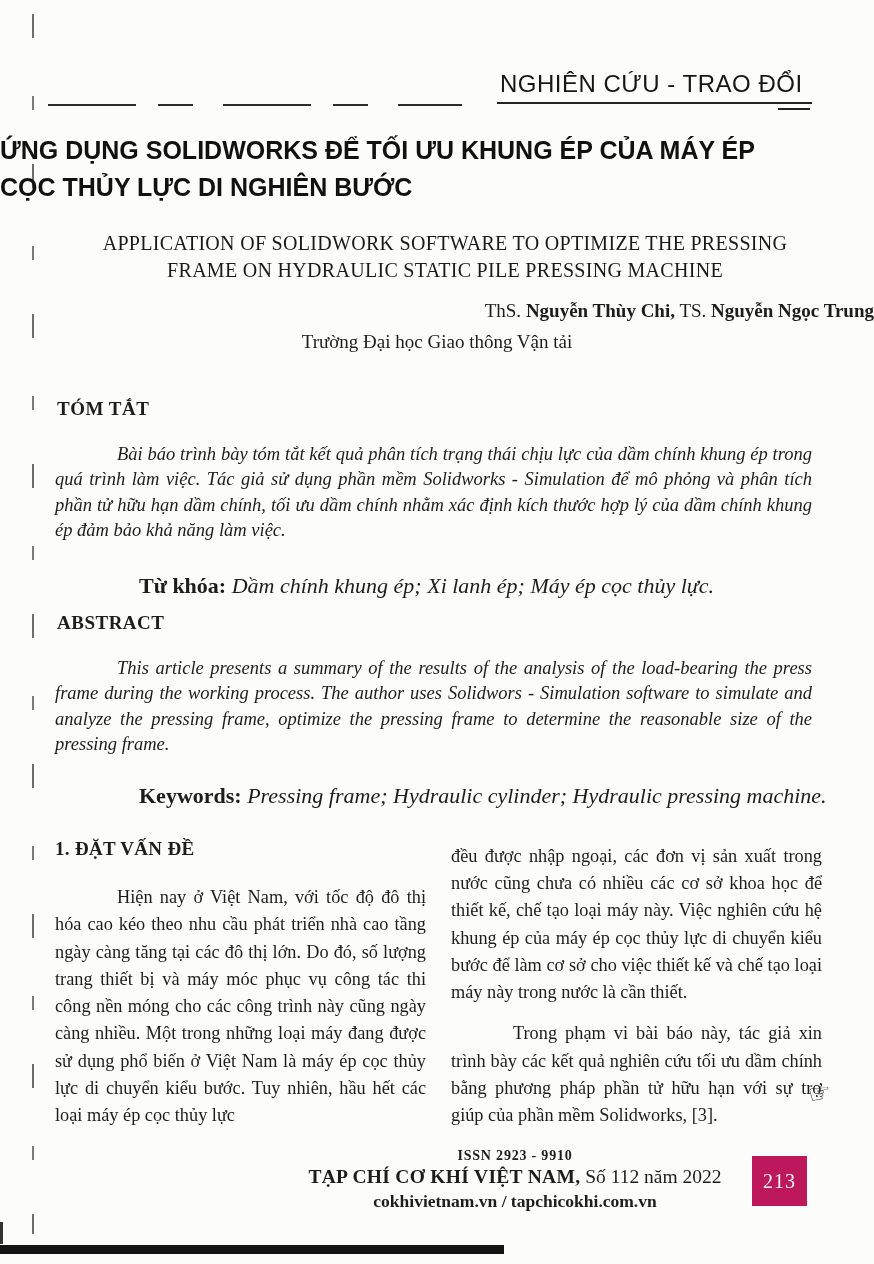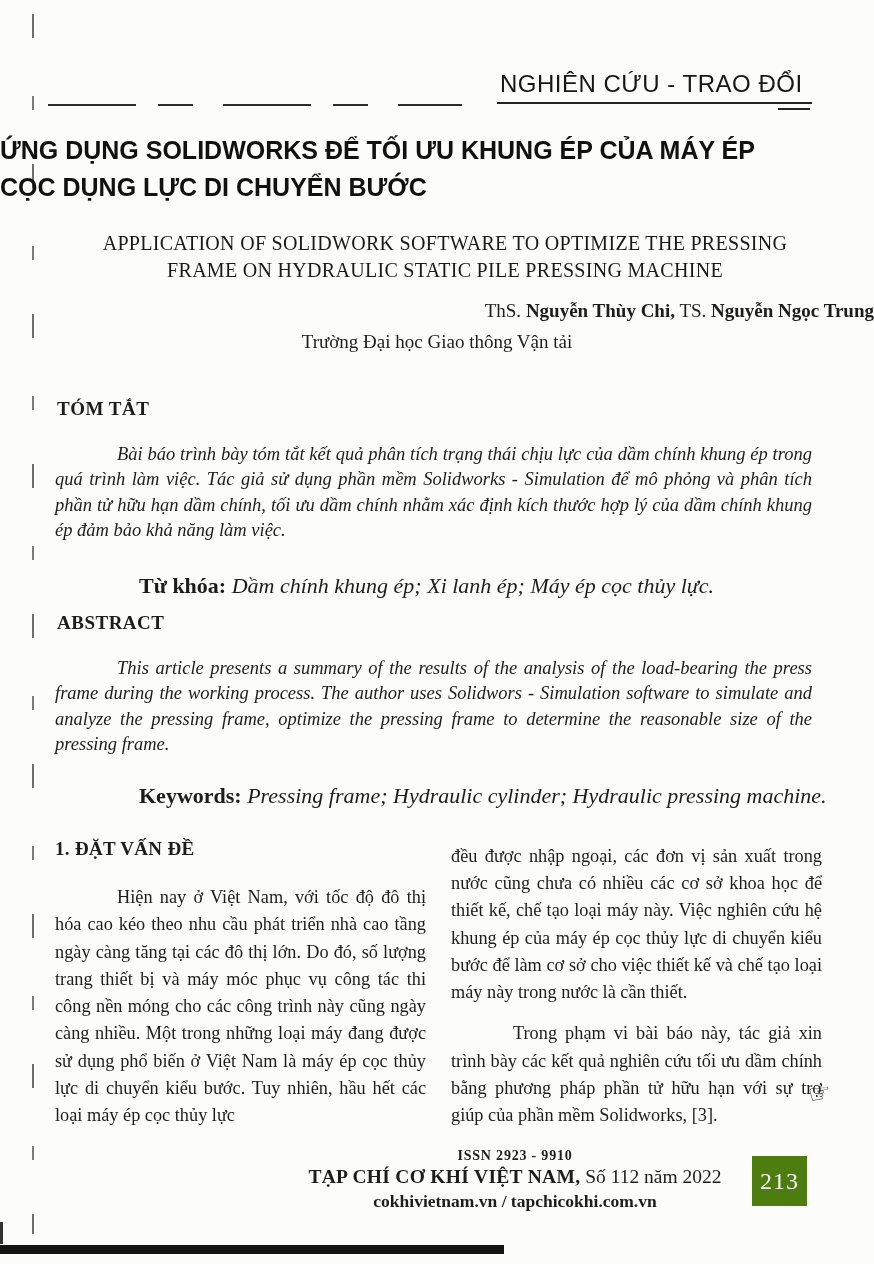--- a/index.html
+++ b/index.html
@@ -124,23 +124,23 @@
   .footer-issn {
     font-size: 14px; font-weight: bold; letter-spacing: .8px;
   }
   .footer-journal { font-size: 19.5px; margin-top: 2px; }
   .footer-journal .b { font-weight: bold; letter-spacing: .3px; }
   .footer-sites { font-size: 17.5px; font-weight: bold; margin-top: 3px; }
 
   .page-num {
     position: absolute; left: 752px; top: 1156px;
     width: 55px; height: 50px;
-    background: #4d7c0f; color: #f5f5f5;
+    background: #be185d; color: #f5f5f5;
     display: flex; align-items: center; justify-content: center;
-    font-size: 24px; letter-spacing: 1px;
+    font-size: 20px; letter-spacing: 1px;
   }
 
   .bottom-bar {
     position: absolute; left: 0; top: 1245px;
     width: 504px; height: 9px; background: #141414;
   }
   .bottom-tick {
     position: absolute; left: 0; top: 1222px;
     width: 3px; height: 22px; background: #333;
   }
@@ -152,21 +152,21 @@
 
   <div class="margin-line"></div>
 
   <div class="header-text">NGHIÊN CỨU - TRAO ĐỔI</div>
   <div class="rule-dashes"></div>
   <div class="rule-solid"></div>
   <div class="rule-tail"></div>
 
   <h1 class="title-vi">
     <div>ỨNG DỤNG SOLIDWORKS ĐỂ TỐI ƯU KHUNG ÉP CỦA MÁY ÉP</div>
-    <div>CỌC DỤNG LỰC DI CHUYỂN BƯỚC</div>
+    <div>CỌC THỦY LỰC DI NGHIÊN BƯỚC</div>
   </h1>
 
   <h2 class="title-en">
     <div>APPLICATION OF SOLIDWORK SOFTWARE TO OPTIMIZE THE PRESSING</div>
     <div>FRAME ON HYDRAULIC STATIC PILE PRESSING MACHINE</div>
   </h2>
 
   <div class="authors">
     <span>ThS.</span>
     <span class="b">Nguyễn Thùy Chi,</span>

